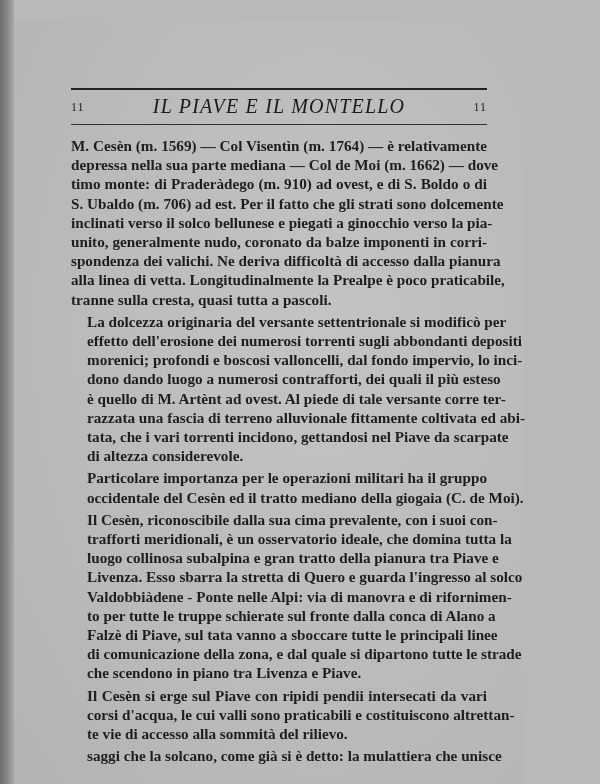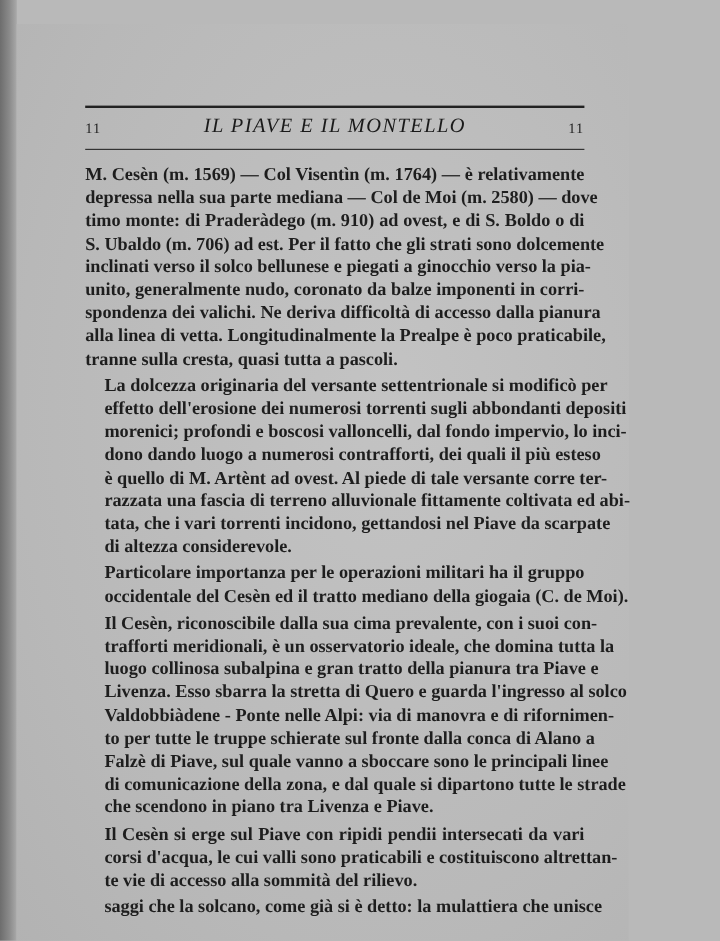--- a/index.html
+++ b/index.html
@@ -46,21 +46,21 @@
       color: #222;
     }
     .rh-page-left { left: 0; }
     .rh-page-right { right: 0; }
     .rh-title {
       position: absolute;
       left: 0; right: 0;
       top: 5px;
       text-align: center;
       font-style: italic;
-      font-size: 17px;
+      font-size: 20px;
       letter-spacing: 1.2px;
       color: #1a1a1a;
     }
     .body-text {
       position: absolute;
       left: 57px;
       top: 116px;
       width: 416px;
       font-size: 15.2px;
       line-height: 19.2px;
@@ -93,21 +93,21 @@
 <div class="page">
   <div class="running-head">
     <span class="rh-page-left">11</span>
     <span class="rh-title">IL PIAVE E IL MONTELLO</span>
     <span class="rh-page-right">11</span>
   </div>
 
   <div class="body-text" id="body-text">
       <p class="">
         <span class="line">M. Cesèn (m. 1569) — Col Visentìn (m. 1764) — è relativamente</span>
-        <span class="line">depressa nella sua parte mediana — Col de Moi (m. 2580) — dove</span>
+        <span class="line">depressa nella sua parte mediana — Col de Moi (m. 1662) — dove</span>
         <span class="line">timo monte: di Praderàdego (m. 910) ad ovest, e di S. Boldo o di</span>
         <span class="line">S. Ubaldo (m. 706) ad est. Per il fatto che gli strati sono dolcemente</span>
         <span class="line">inclinati verso il solco bellunese e piegati a ginocchio verso la pia-</span>
         <span class="line">unito, generalmente nudo, coronato da balze imponenti in corri-</span>
         <span class="line">spondenza dei valichi. Ne deriva difficoltà di accesso dalla pianura</span>
         <span class="line">alla linea di vetta. Longitudinalmente la Prealpe è poco praticabile,</span>
         <span class="line last">tranne sulla cresta, quasi tutta a pascoli.</span>
       </p>
       <p class="indent">
         <span class="line">La dolcezza originaria del versante settentrionale si modificò per</span>
@@ -123,21 +123,21 @@
         <span class="line">Particolare importanza per le operazioni militari ha il gruppo</span>
         <span class="line last">occidentale del Cesèn ed il tratto mediano della giogaia (C. de Moi).</span>
       </p>
       <p class="indent">
         <span class="line">Il Cesèn, riconoscibile dalla sua cima prevalente, con i suoi con-</span>
         <span class="line">trafforti meridionali, è un osservatorio ideale, che domina tutta la</span>
         <span class="line">luogo collinosa subalpina e gran tratto della pianura tra Piave e</span>
         <span class="line">Livenza. Esso sbarra la stretta di Quero e guarda l'ingresso al solco</span>
         <span class="line">Valdobbiàdene - Ponte nelle Alpi: via di manovra e di rifornimen-</span>
         <span class="line">to per tutte le truppe schierate sul fronte dalla conca di Alano a</span>
-        <span class="line">Falzè di Piave, sul quale vanno a sboccare sono le principali linee</span>
+        <span class="line">Falzè di Piave, sul tata vanno a sboccare tutte le principali linee</span>
         <span class="line">di comunicazione della zona, e dal quale si dipartono tutte le strade</span>
         <span class="line last">che scendono in piano tra Livenza e Piave.</span>
       </p>
       <p class="indent">
         <span class="line">Il Cesèn si erge sul Piave con ripidi pendii intersecati da vari</span>
         <span class="line">corsi d'acqua, le cui valli sono praticabili e costituiscono altrettan-</span>
         <span class="line last">te vie di accesso alla sommità del rilievo.</span>
       </p>
       <p class="indent">
         <span class="line last">saggi che la solcano, come già si è detto: la mulattiera che unisce</span>

